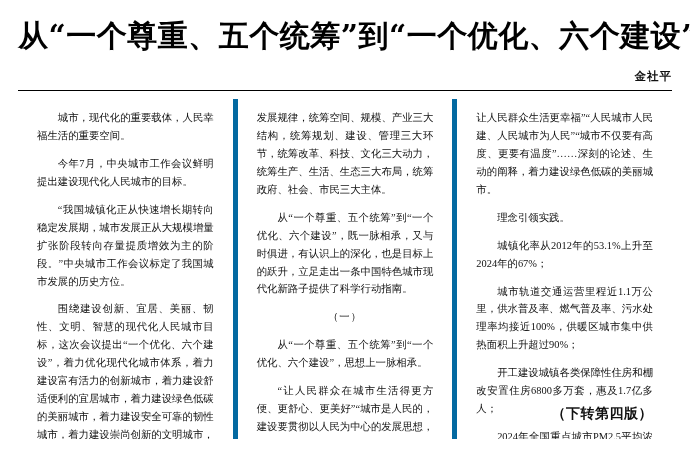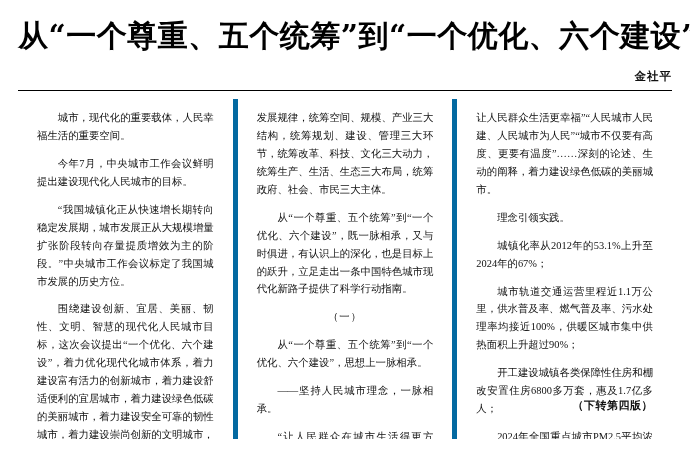--- a/index.html
+++ b/index.html
@@ -80,22 +80,22 @@
     text-align: center;
     margin: 4px 0 4px 0;
     letter-spacing: 1px;
   }
   .col p.dash {
     text-indent: 2em;
   }
   .jump {
     position: absolute;
     right: 9px;
-    bottom: 14px;
-    font-size: 11px;
+    bottom: 3px;
+    font-size: 14px;
     font-weight: bold;
     text-indent: 0;
     letter-spacing: 0.5px;
   }
 </style>
 </head>
 <body>
 
 <div class="page">
 
@@ -112,21 +112,20 @@
       <p>今年7月，中央城市工作会议鲜明提出建设现代化人民城市的目标。</p>
       <p>“我国城镇化正从快速增长期转向稳定发展期，城市发展正从大规模增量扩张阶段转向存量提质增效为主的阶段。”中央城市工作会议标定了我国城市发展的历史方位。</p>
       <p>围绕建设创新、宜居、美丽、韧性、文明、智慧的现代化人民城市目标，这次会议提出“一个优化、六个建设”，着力优化现代化城市体系，着力建设富有活力的创新城市，着力建设舒适便利的宜居城市，着力建设绿色低碳的美丽城市，着力建设安全可靠的韧性城市，着力建设崇尚创新的文明城市，着力建设便捷高效的智慧城市。</p>
     </div>
 
     <div class="col">
       <p class="noindent">发展规律，统筹空间、规模、产业三大结构，统筹规划、建设、管理三大环节，统筹改革、科技、文化三大动力，统筹生产、生活、生态三大布局，统筹政府、社会、市民三大主体。</p>
       <p>从“一个尊重、五个统筹”到“一个优化、六个建设”，既一脉相承，又与时俱进，有认识上的深化，也是目标上的跃升，立足走出一条中国特色城市现代化新路子提供了科学行动指南。</p>
       <p class="center">（一）</p>
       <p>从“一个尊重、五个统筹”到“一个优化、六个建设”，思想上一脉相承。</p>
-      <p class="dash">——坚持人民城市理念，一脉相承。</p>
       <p>“让人民群众在城市生活得更方便、更舒心、更美好”“城市是人民的，建设要贯彻以人民为中心的发展思想，</p>
     </div>
 
     <div class="col">
       <p class="noindent">让人民群众生活更幸福”“人民城市人民建、人民城市为人民”“城市不仅要有高度、更要有温度”……深刻的论述、生动的阐释，着力建设绿色低碳的美丽城市。</p>
       <p>理念引领实践。</p>
       <p>城镇化率从2012年的53.1%上升至2024年的67%；</p>
       <p>城市轨道交通运营里程近1.1万公里，供水普及率、燃气普及率、污水处理率均接近100%，供暖区城市集中供热面积上升超过90%；</p>
       <p>开工建设城镇各类保障性住房和棚改安置住房6800多万套，惠及1.7亿多人；</p>
       <p>2024年全国重点城市PM2.5平均浓度比2013年下降约60%，全国城市生活垃圾无害化处理率超过99%……</p>

